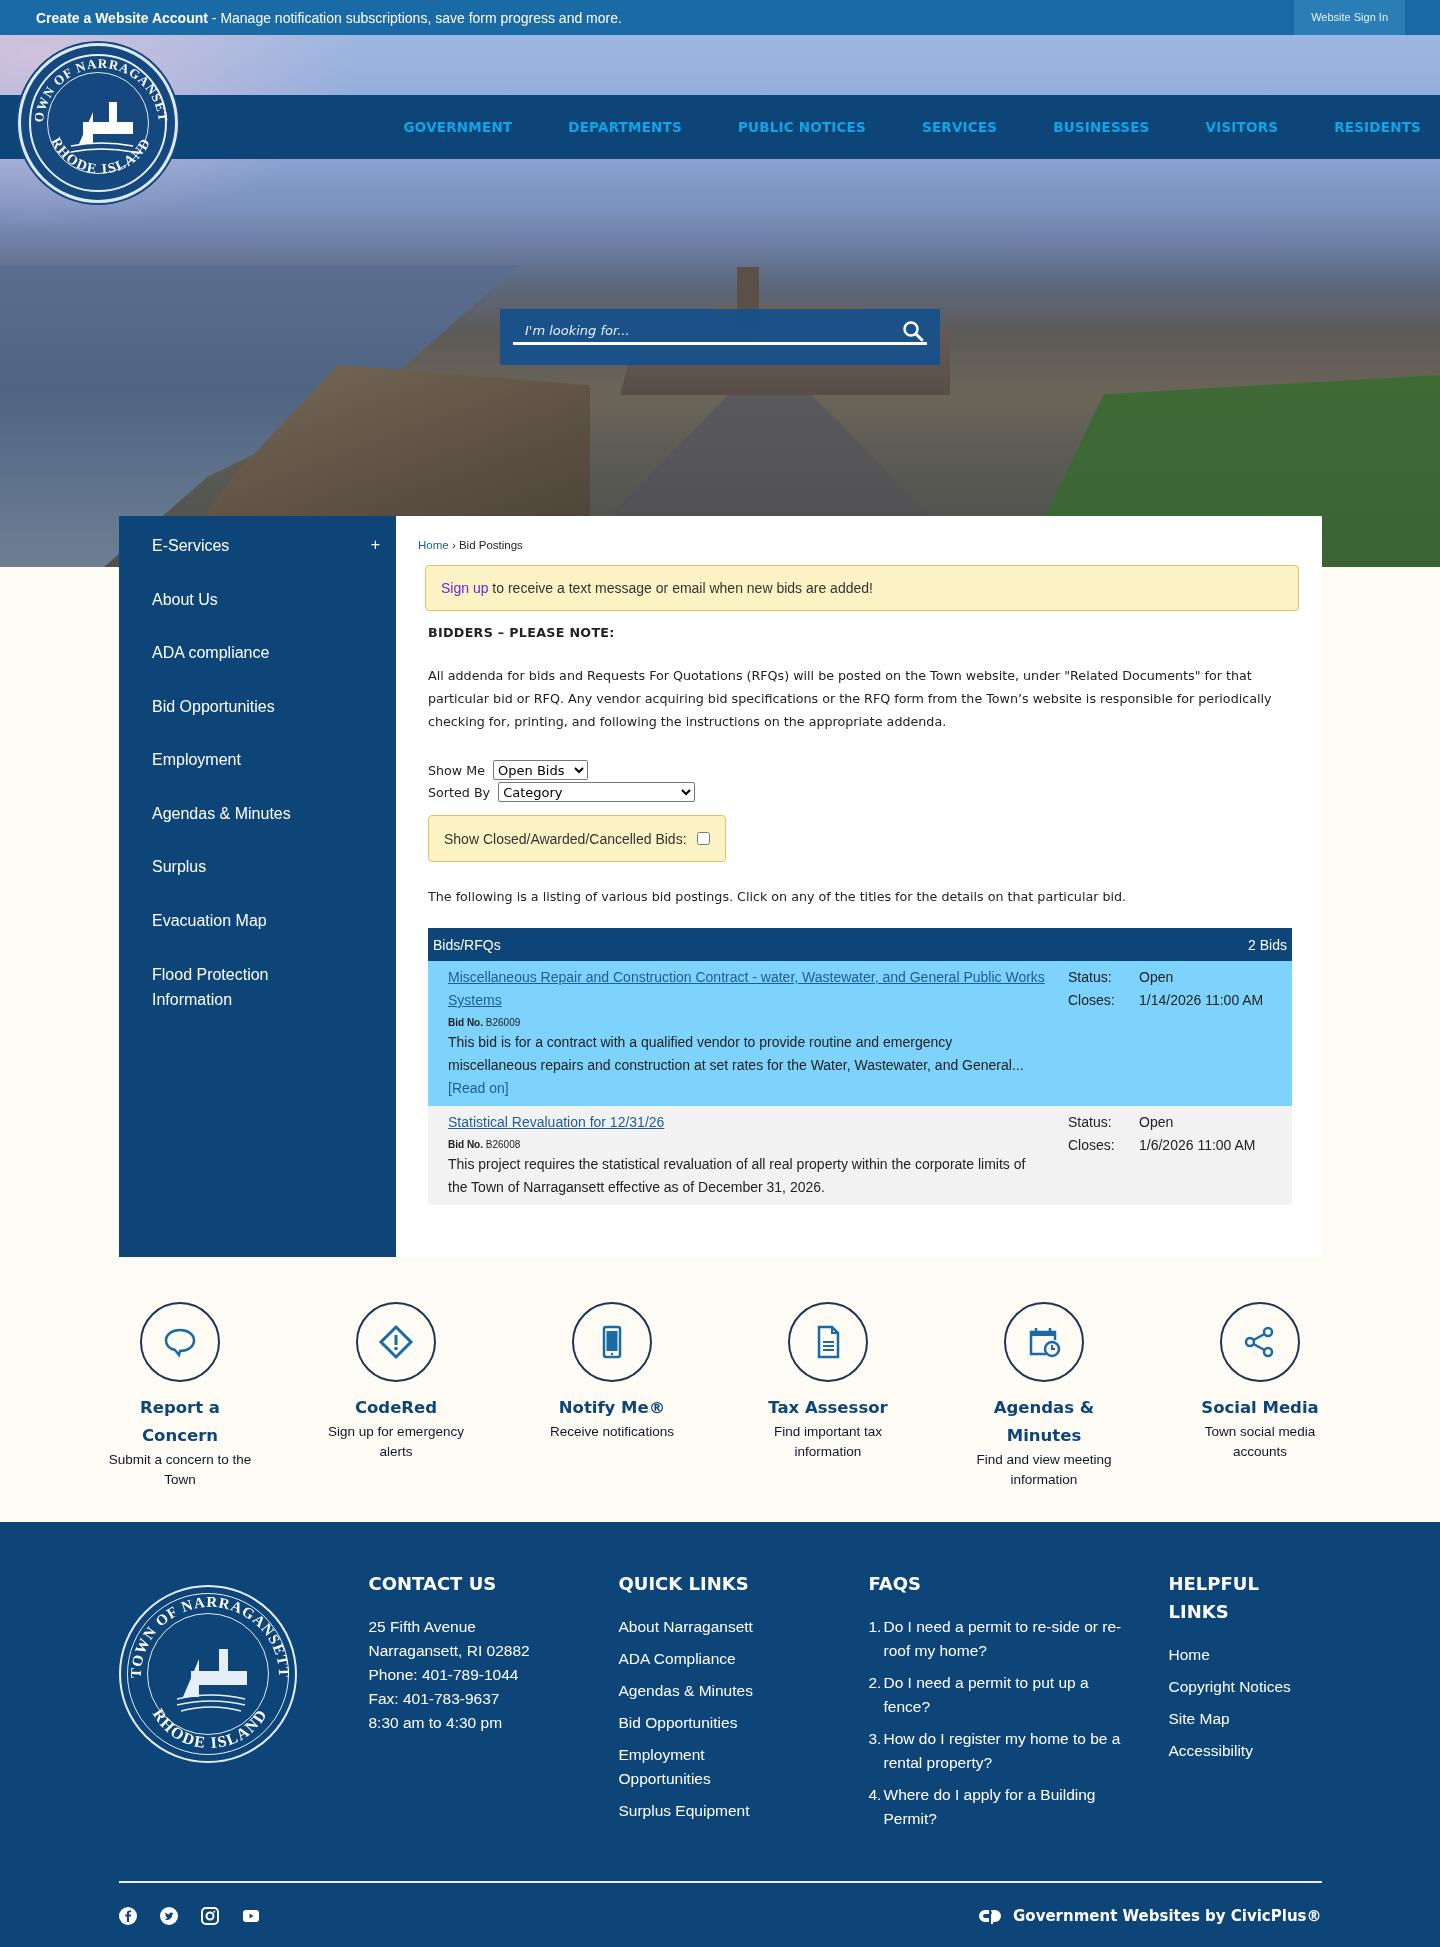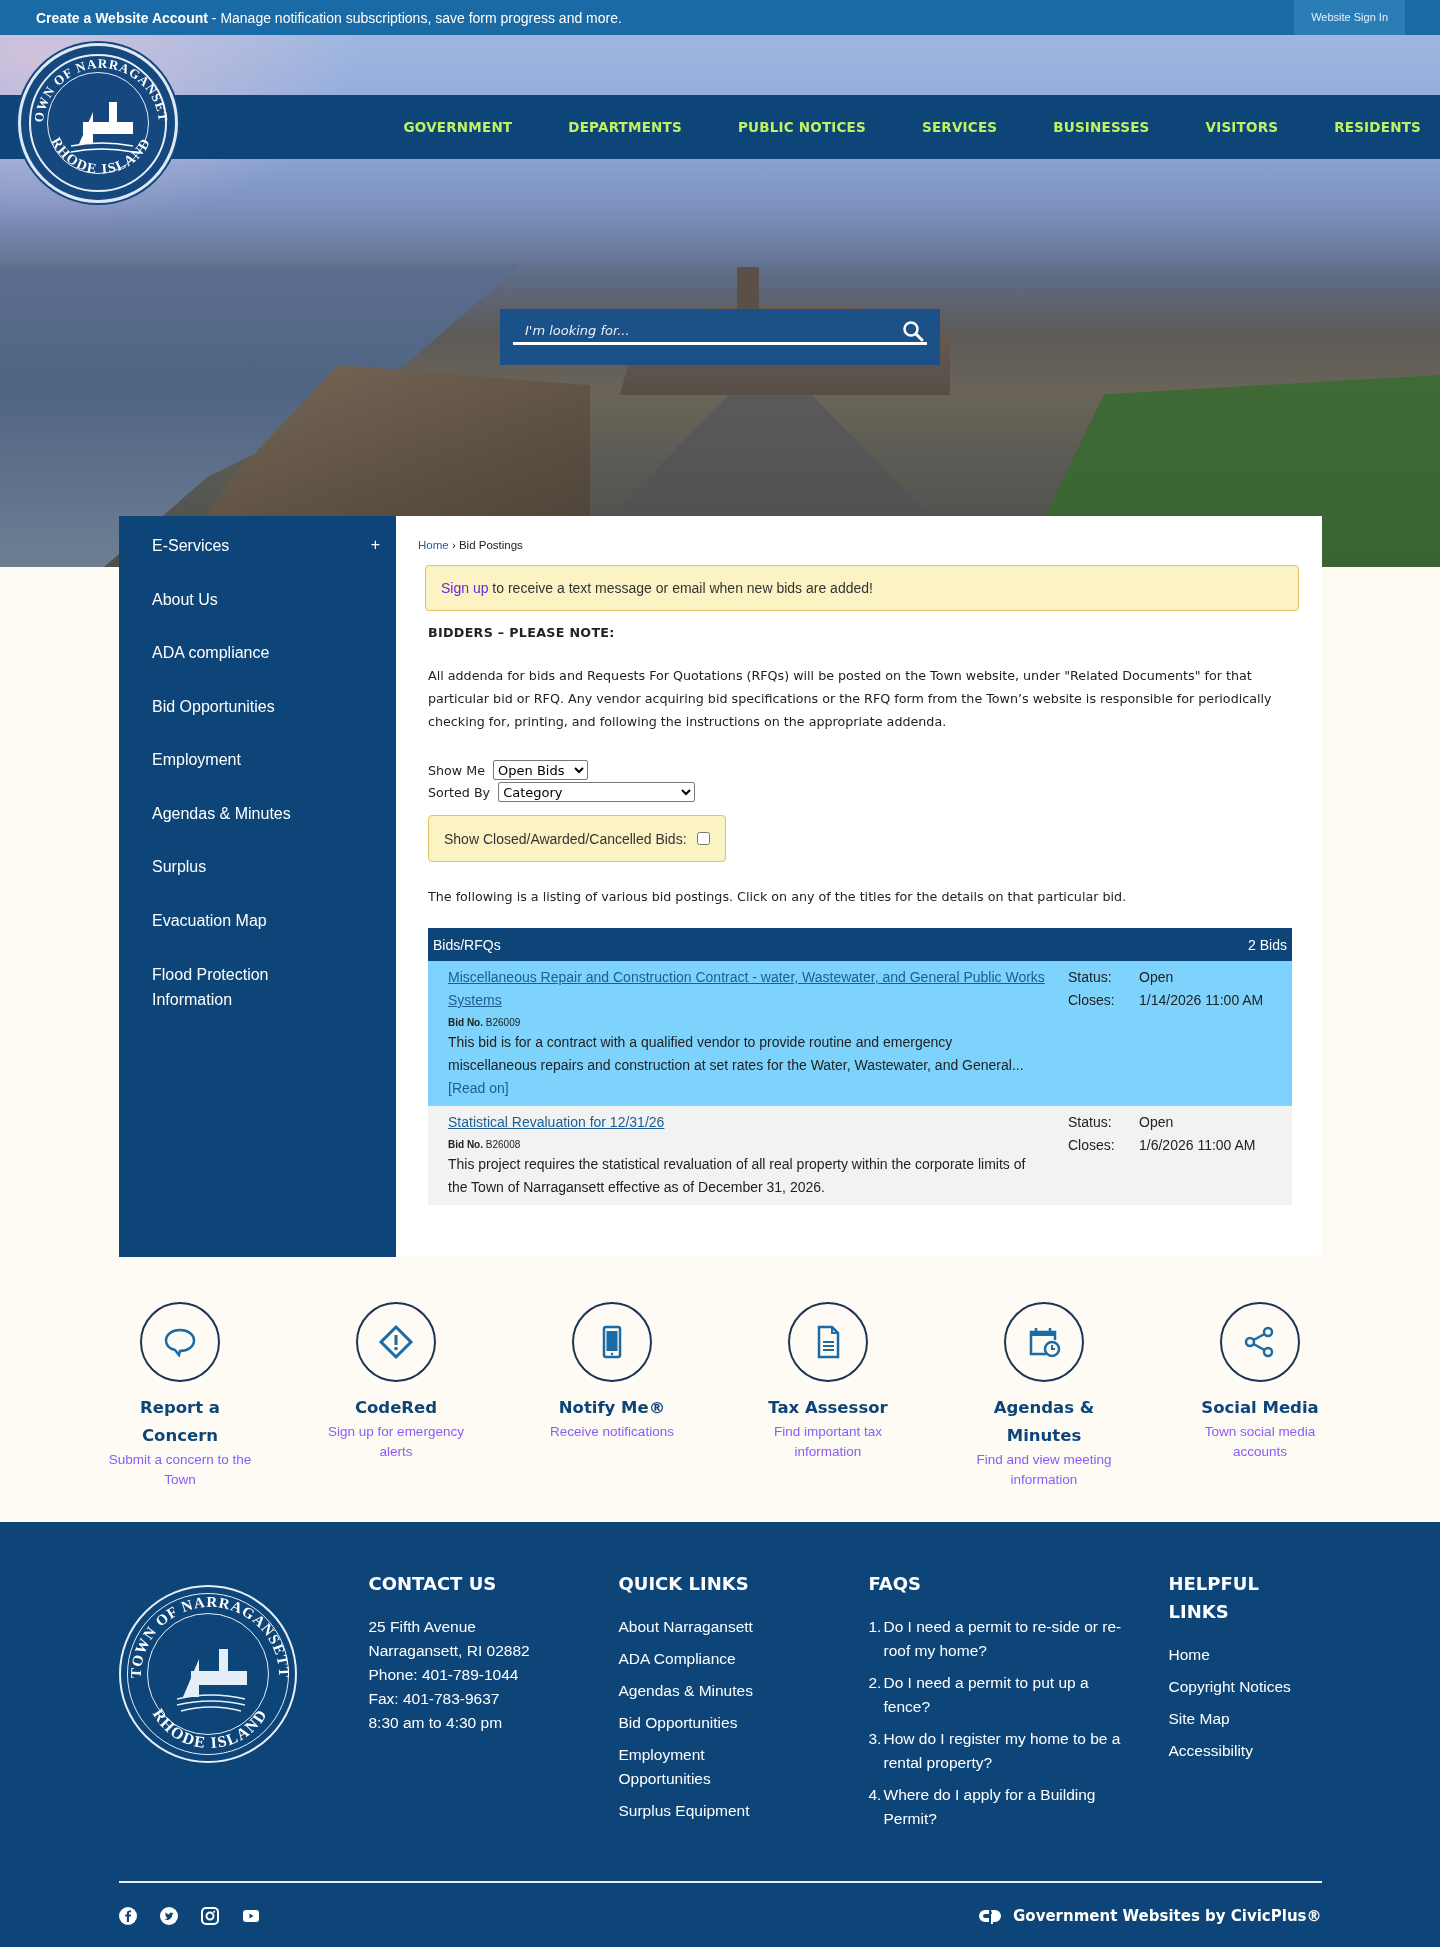--- a/index.html
+++ b/index.html
@@ -26,21 +26,21 @@
   .hero .grass { position: absolute; right: 0; top: 340px; width: 420px; height: 192px; background: linear-gradient(180deg, #3f6a36, #3a6433); clip-path: polygon(20% 10%, 100% 0, 100% 100%, 0 100%); }
   .hero .building { position: absolute; left: 620px; top: 270px; width: 330px; height: 90px; background: linear-gradient(180deg, #6b6057, #574e47); clip-path: polygon(5% 30%, 30% 0, 70% 0, 100% 30%, 100% 100%, 0 100%); }
   .hero .tower { position: absolute; left: 737px; top: 232px; width: 22px; height: 60px; background: #5a5048; }
 
   .logo { position: absolute; left: 18px; top: 8px; width: 160px; height: 160px; border-radius: 50%; background: #14487e; border: 3px solid #dfe8f5; box-shadow: 0 0 0 2px #14487e; z-index: 3; display: flex; align-items: center; justify-content: center; }
   .logo .ring { position: absolute; inset: 8px; border-radius: 50%; border: 2px solid #e6eef8; }
   .logo .ring2 { position: absolute; inset: 26px; border-radius: 50%; border: 1.5px solid #e6eef8; }
   .logo svg { position: absolute; inset: 0; }
 
   .mainnav { position: absolute; left: 0; top: 60px; width: 1440px; height: 64px; background: #0e4579; display: flex; justify-content: flex-end; align-items: center; padding-right: 19px; z-index: 2; }
-  .mainnav .nav-item { color: #bef264; font-weight: bold; font-size: 15px; margin-left: 56px; letter-spacing: 0.2px; font-family: "DejaVu Sans", sans-serif; font-size: 13.5px; }
+  .mainnav .nav-item { color: #0ea5e9; font-weight: bold; font-size: 15px; margin-left: 56px; letter-spacing: 0.2px; font-family: "DejaVu Sans", sans-serif; font-size: 13.5px; }
 
   .search { position: absolute; left: 500px; top: 274px; width: 440px; height: 56px; background: rgba(21,80,140,0.92); z-index: 2; }
   .search .field { position: absolute; left: 13px; right: 13px; top: 12px; height: 24px; border-bottom: 3px solid #fff; }
   .search input { background: transparent; border: none; outline: none; color: #fff; font-style: italic; font-size: 13px; width: 360px; padding-left: 12px; font-family: "DejaVu Sans", sans-serif; }
   .search input::placeholder { color: #e6eef8; }
   .search .icon { position: absolute; right: 2px; top: -2px; width: 24px; height: 24px; }
 
   
   .content-wrap { position: relative; margin-top: -51px; width: 1203px; margin-left: 119px; display: flex; z-index: 4; }
   .sidebar { width: 277px; background: #0e4579; padding-top: 6px; min-height: 741px; }
@@ -75,21 +75,21 @@
   .bid .bidno b { font-weight: bold; }
   .bid .desc { font-size: 14px; line-height: 23px; color: #222; padding-right: 40px; }
   .bid .desc a { color: #1d5d94; }
   .bid .right { font-size: 14px; line-height: 23px; display: grid; grid-template-columns: 71px auto; align-content: start; }
 
   
   .quick { display: flex; justify-content: space-between; width: 1230px; margin: 45px auto 0; padding-bottom: 32px; }
   .qi { width: 150px; text-align: center; }
   .qi .circle { width: 80px; height: 80px; border-radius: 50%; border: 2.5px solid #1c3552; margin: 0 auto 12px; display: flex; align-items: center; justify-content: center; }
   .qi .name { color: #0e4579; font-weight: bold; font-size: 18px; line-height: 28px; font-family: "DejaVu Sans", sans-serif; font-size: 16.5px; }
-  .qi .sub { color: #8b5cf6; font-size: 13.5px; line-height: 20px; margin-top: 0; }
+  .qi .sub { color: #0f172a; font-size: 13.5px; line-height: 20px; margin-top: 0; }
 
   
   .footer { background: #0e4579; color: #fff; padding: 48px 0 0; height: 427px; }
   .footer .inner { width: 1203px; margin: 0 auto; display: flex; }
   .f-logo { width: 250px; padding-top: 15px; }
   .f-logo .seal { width: 178px; height: 178px; border-radius: 50%; border: 2px solid #e6eef8; position: relative; }
   .f-logo .seal .r2 { position: absolute; inset: 6px; border-radius: 50%; border: 1.5px solid #e6eef8; }
   .f-logo .seal .r3 { position: absolute; inset: 26px; border-radius: 50%; border: 1.5px solid #e6eef8; }
   .f-col h3 { font-family: "DejaVu Sans", sans-serif; font-size: 18px; font-weight: bold; margin-bottom: 17px; line-height: 28px; }
   .f-col .lines div { font-size: 15.5px; line-height: 24px; }

